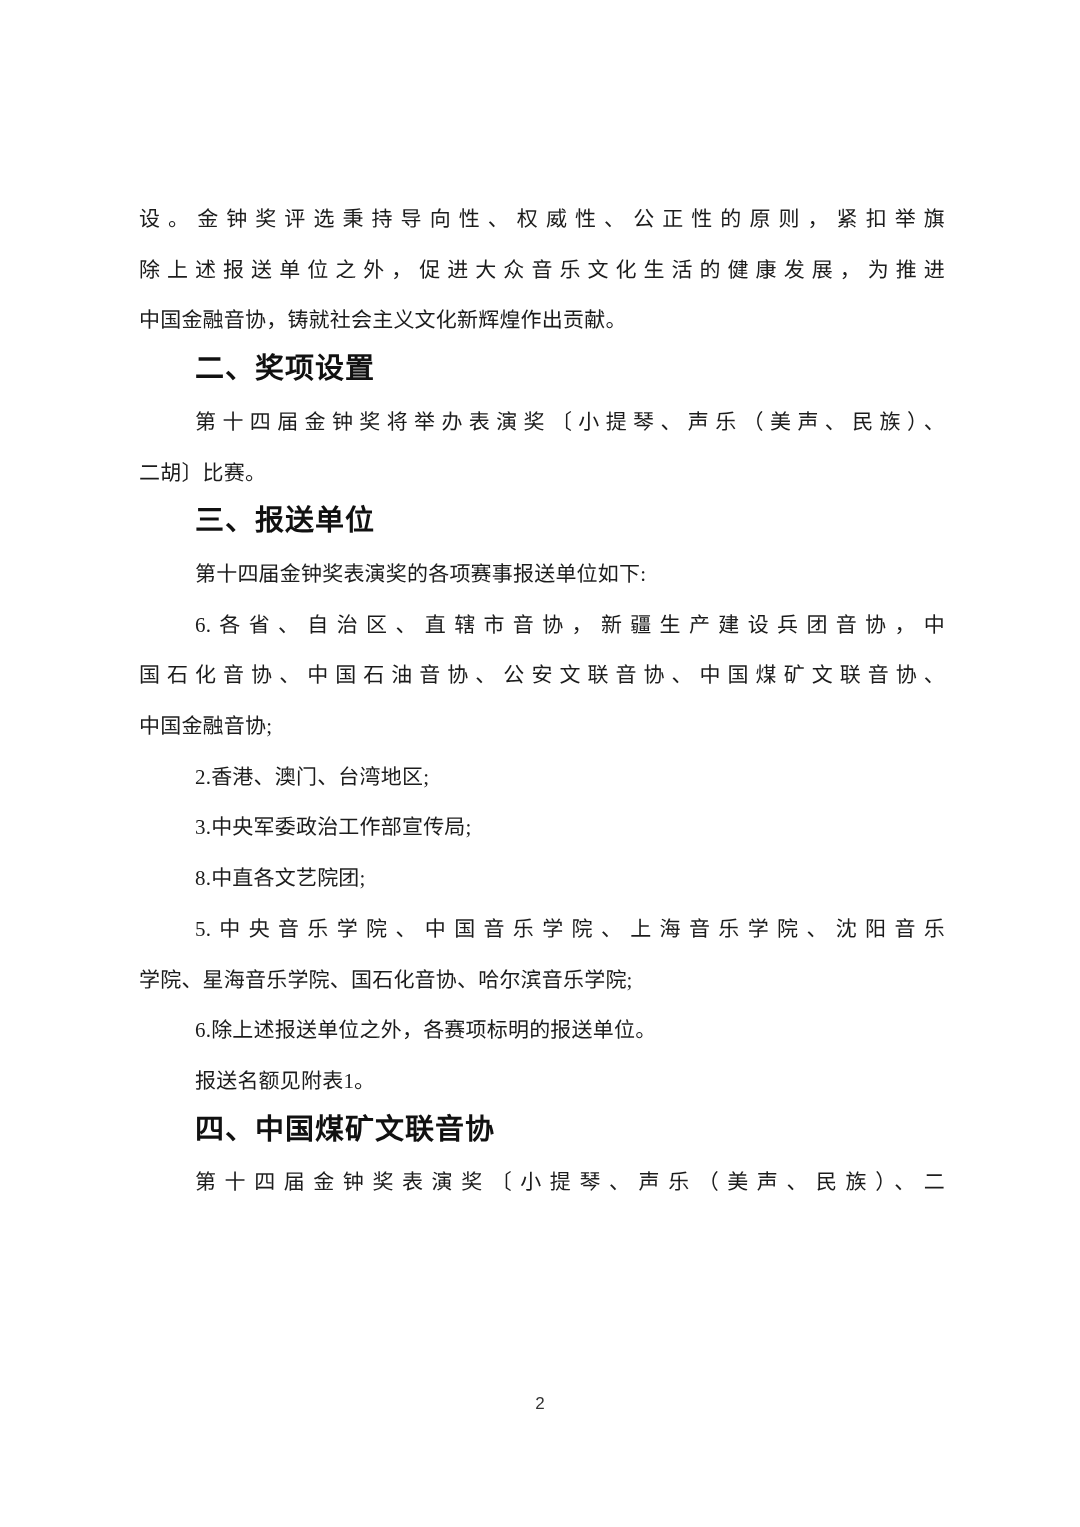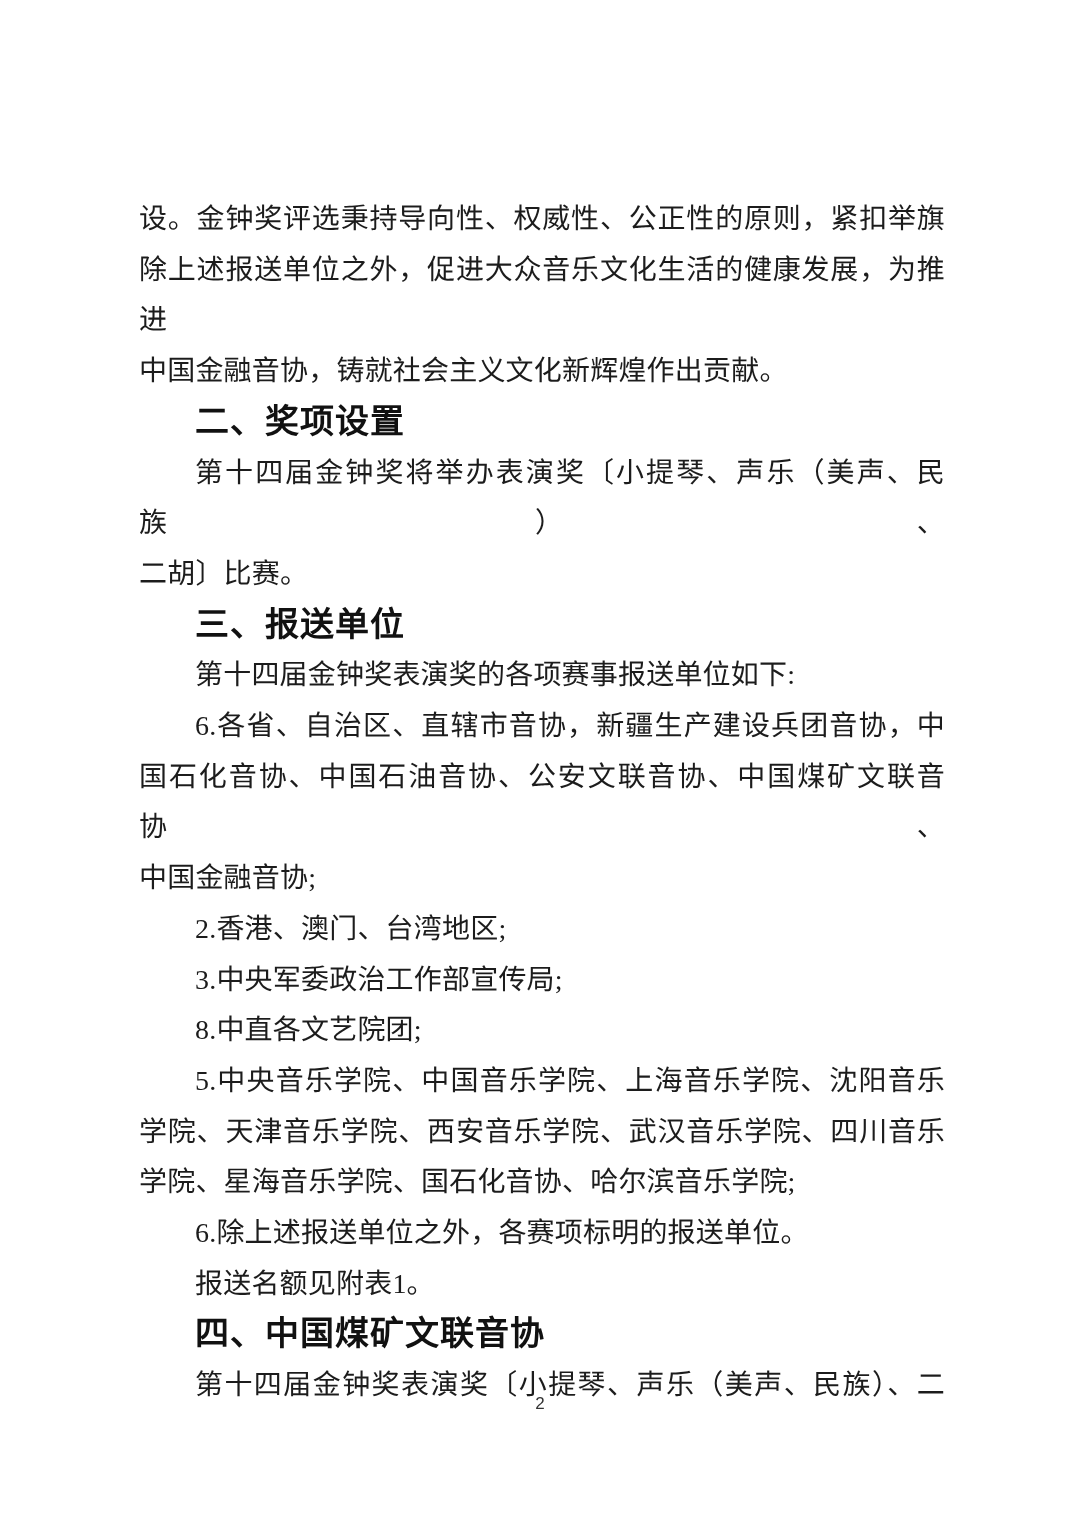--- a/index.html
+++ b/index.html
@@ -19,39 +19,39 @@
     background: var(--page-bg, #ffffff);
     font-family: "Liberation Serif", serif;
   }
   .text-block {
     position: absolute;
     left: 139px;
     top: 194px;
     width: 806px;
   }
   .line {
-    font-size: 28px;
+    font-size: 21px;
     line-height: 50.7px;
     color: var(--body-text, #1c1c1c);
     text-align: left;
     white-space: normal;
     letter-spacing: 0.2px;
   }
   .line.just {
     text-align: justify;
     text-align-last: justify;
     text-justify: inter-ideograph;
   }
   .line.indent {
     text-indent: 56px;
   }
   .line.heading {
-    font-family: Liberation Serif, serif;
+    font-family: Liberation Mono, monospace;
     font-weight: 700;
-    font-size: 34px;
+    font-size: 29px;
     color: var(--heading-text, #111111);
     letter-spacing: 1px;
   }
   .page-number {
     position: absolute;
     left: 0;
     right: 0;
     top: 1394px;
     text-align: center;
     font-family: "Liberation Sans", sans-serif;
@@ -72,21 +72,20 @@
       <div class="line">二胡〕比赛。</div>
       <div class="line heading indent">三、报送单位</div>
       <div class="line indent">第十四届金钟奖表演奖的各项赛事报送单位如下:</div>
       <div class="line indent just">6.各省、自治区、直辖市音协，新疆生产建设兵团音协，中</div>
       <div class="line just">国石化音协、中国石油音协、公安文联音协、中国煤矿文联音协、</div>
       <div class="line">中国金融音协;</div>
       <div class="line indent">2.香港、澳门、台湾地区;</div>
       <div class="line indent">3.中央军委政治工作部宣传局;</div>
       <div class="line indent">8.中直各文艺院团;</div>
       <div class="line indent just">5.中央音乐学院、中国音乐学院、上海音乐学院、沈阳音乐</div>
-      <div class="line just">学院、天津音乐学院、西安音乐学院、武汉音乐学院、四川音乐</div>
       <div class="line">学院、星海音乐学院、国石化音协、哈尔滨音乐学院;</div>
       <div class="line indent">6.除上述报送单位之外，各赛项标明的报送单位。</div>
       <div class="line indent">报送名额见附表1。</div>
       <div class="line heading indent">四、中国煤矿文联音协</div>
       <div class="line indent just">第十四届金钟奖表演奖〔小提琴、声乐（美声、民族）、二</div>
     </div>
   <div class="page-number">2</div>
 </div>
 
 </body></html>

